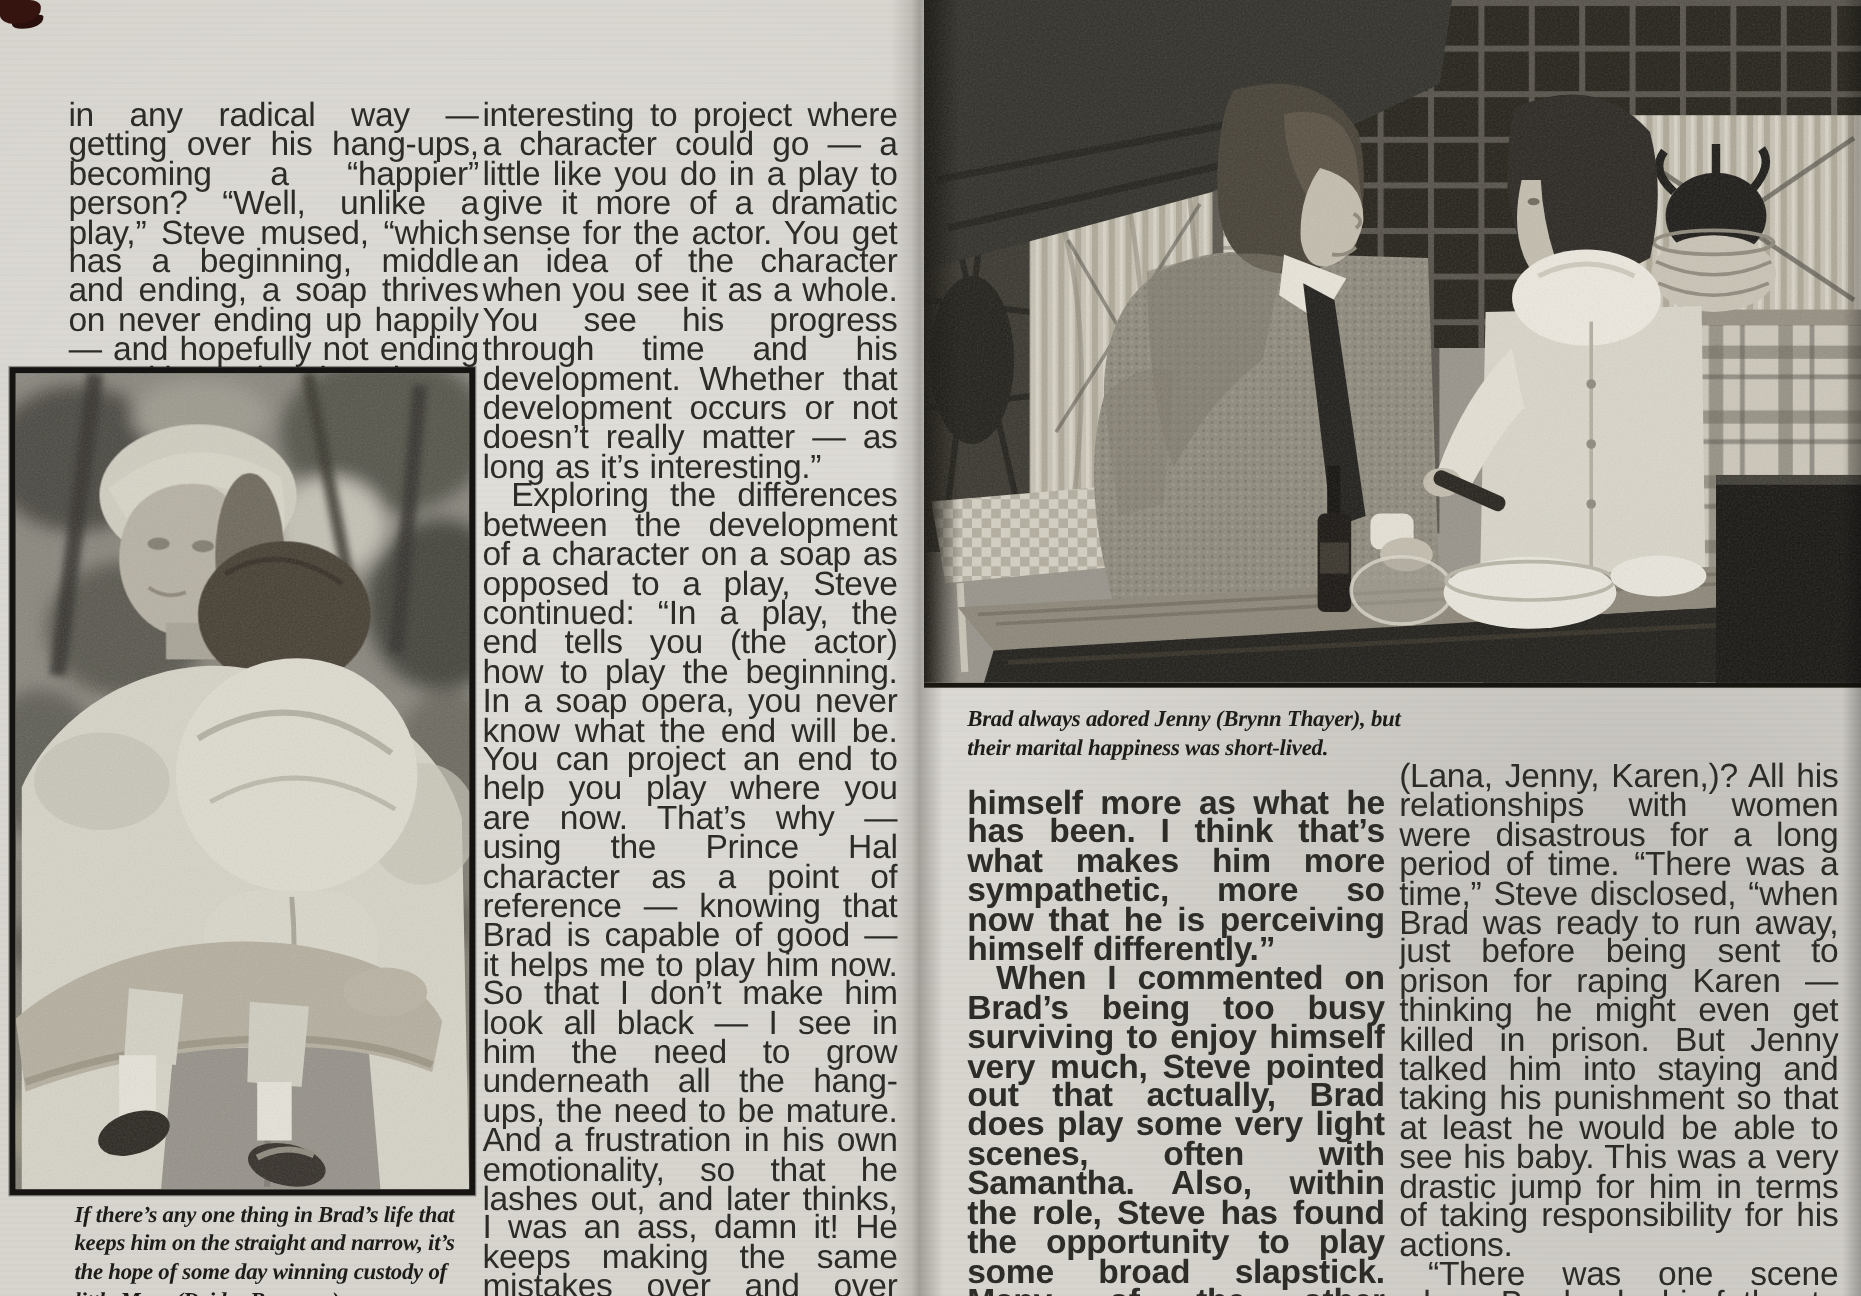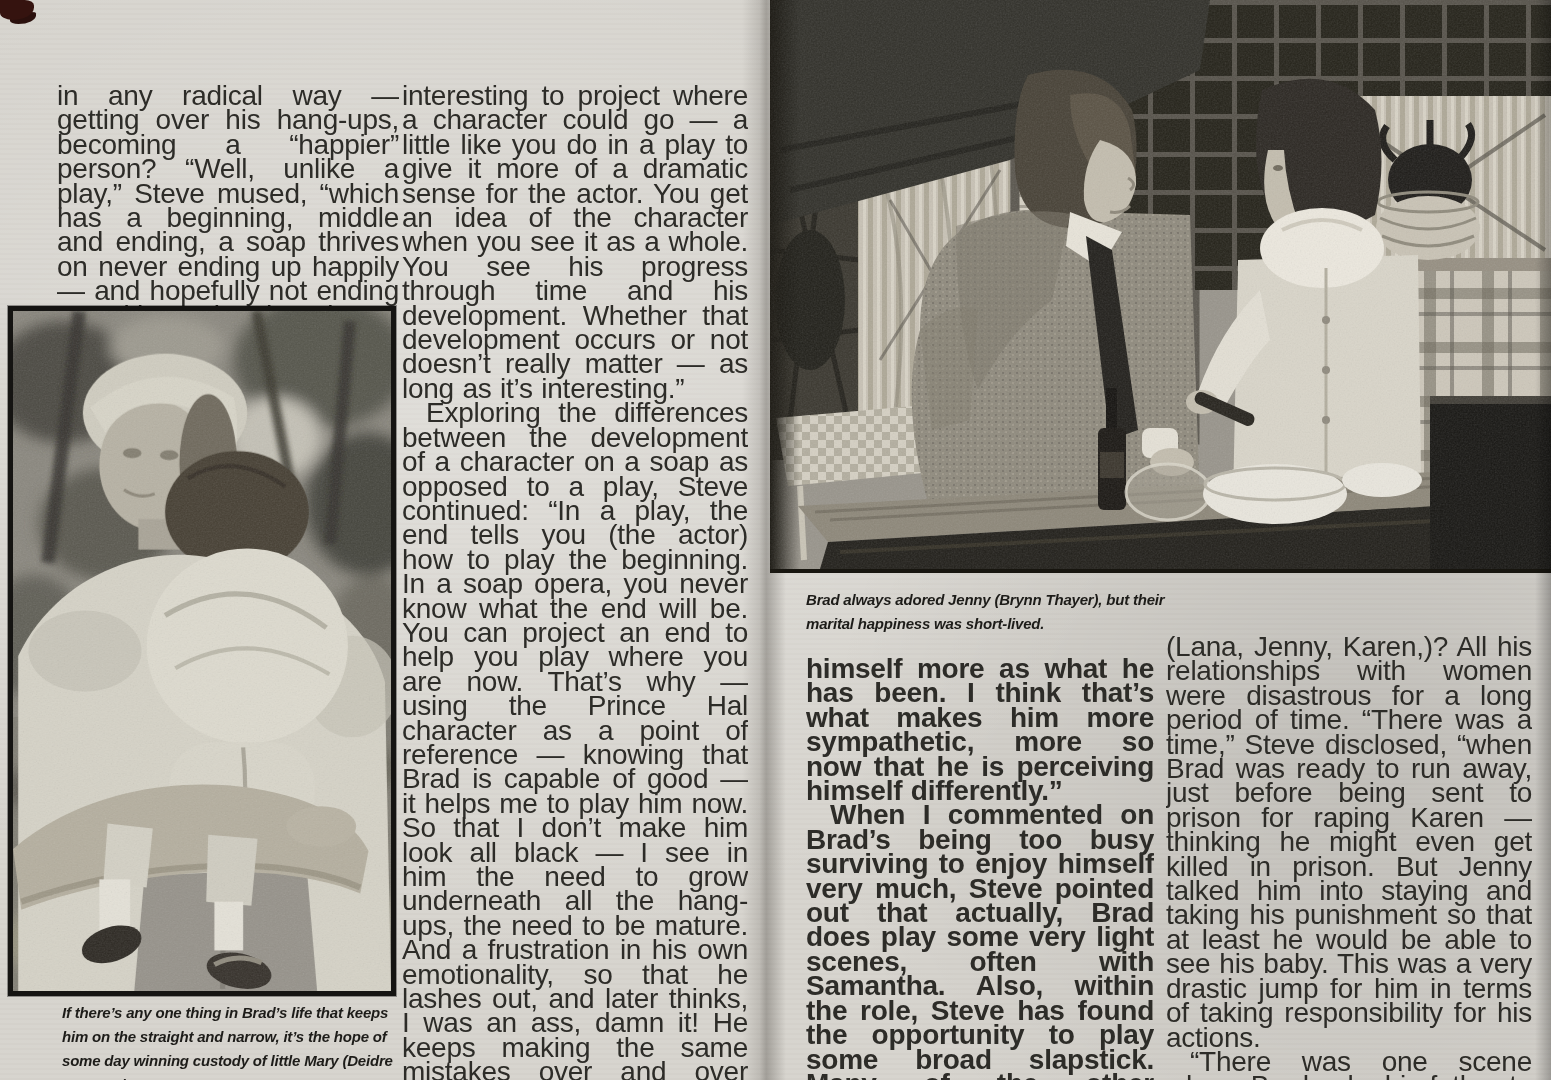--- a/index.html
+++ b/index.html
@@ -26,22 +26,22 @@
     box-shadow: 6px 8px 0 -4px #2a100d;
   }
   .body-col{
     position:absolute; overflow:hidden;
     font-size:28px; line-height:24.4px; color:#2d2c28;
     text-align:justify; letter-spacing:-0.25px; word-spacing:1px;
   }
   .body-col p{margin:0;}
   .body-col p.ind{text-indent:24px;}
   .caption{
-    position:absolute; font-family:Liberation Sans, sans-serif;
-    font-style:italic; font-weight:bold; font-size:15px; line-height:24px;
+    position:absolute; font-family:Liberation Serif, serif;
+    font-style:italic; font-weight:bold; font-size:19px; line-height:24px;
     color:#1d1c19; letter-spacing:-0.2px;
   }
   .photo-frame{
     position:absolute; border:5px solid #151412; background:#8a887f;
     box-shadow:0 0 0 1px rgba(0,0,0,.35);
   }
   .photo-frame svg, .photo-abs svg{display:block; width:100%; height:100%;}
   .photo-abs{position:absolute; background:#98948b; border-bottom:4px solid #17150f;}
 </style>
 </head>

